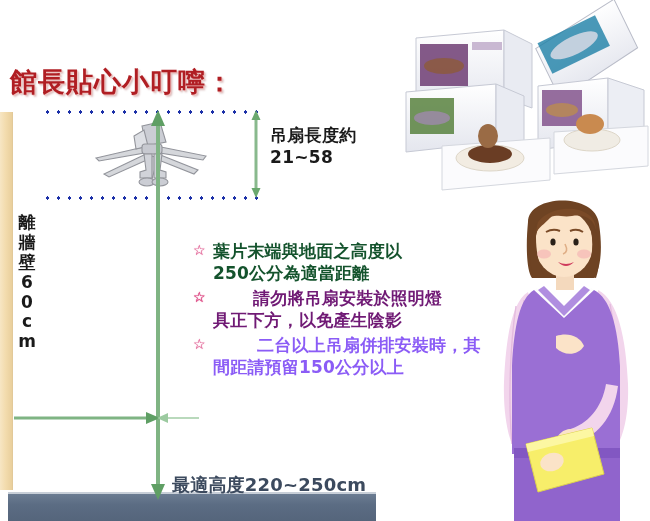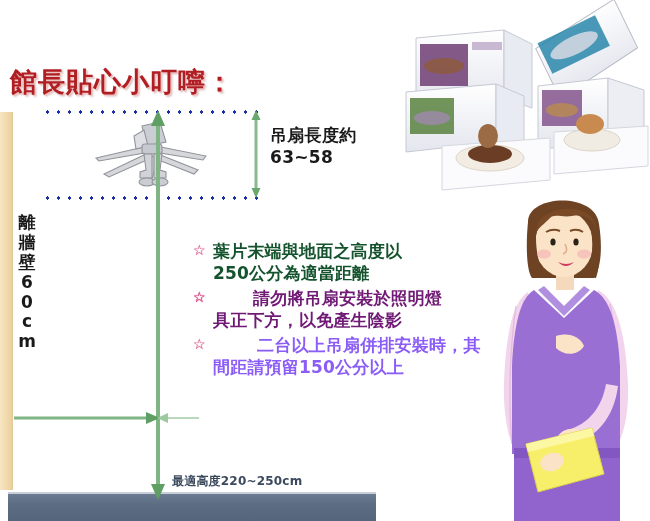--- a/index.html
+++ b/index.html
@@ -54,21 +54,21 @@
   .harrow-right{ position:absolute; left:157px; top:410px; width:42px; height:16px; }
 
   
   .fanlen-label{
     position:absolute; left:270px; top:125px;
     font-size:17px; font-weight:bold; line-height:1.28; color:#1a1a1a;
     white-space:pre-line; letter-spacing:.3px;
   }
   .bottom-label{
     position:absolute; left:172px; top:473px;
-    font-size:12px; font-weight:bold; color:#3c4a5e; white-space:nowrap; letter-spacing:.2px;
+    font-size:18px; font-weight:bold; color:#3c4a5e; white-space:nowrap; letter-spacing:.2px;
   }
   .wall-label{
     position:absolute; left:14px; top:213px; width:26px;
     font-size:17px; font-weight:bold; line-height:1.17; color:#1a1a1a;
     text-align:center;
   }
   .wall-label span{ display:block; }
 
   
   .bullets{ position:absolute; left:193px; top:240px; width:300px; }
@@ -127,21 +127,21 @@
 
   <div class="varrow-small">
     <svg width="12" height="88" viewBox="0 0 12 88">
       <line x1="6" y1="8" x2="6" y2="80" stroke="#89b98d" stroke-width="3"></line>
       <polygon points="6,0 1.5,10 10.5,10" fill="#6aa86e"></polygon>
       <polygon points="6,88 1.5,78 10.5,78" fill="#6aa86e"></polygon>
     </svg>
   </div>
 
   <div class="fanlen-label">吊扇長度約
-63~58</div>
+21~58</div>
 
   <div class="varrow-main">
     <svg width="18" height="390" viewBox="0 0 18 390">
       <line x1="9" y1="10" x2="9" y2="378" stroke="#7fb483" stroke-width="4"></line>
       <polygon points="9,0 2,16 16,16" fill="#5f9f64"></polygon>
       <polygon points="9,390 2,374 16,374" fill="#5f9f64"></polygon>
     </svg>
   </div>
 
   <div class="harrow-main">

